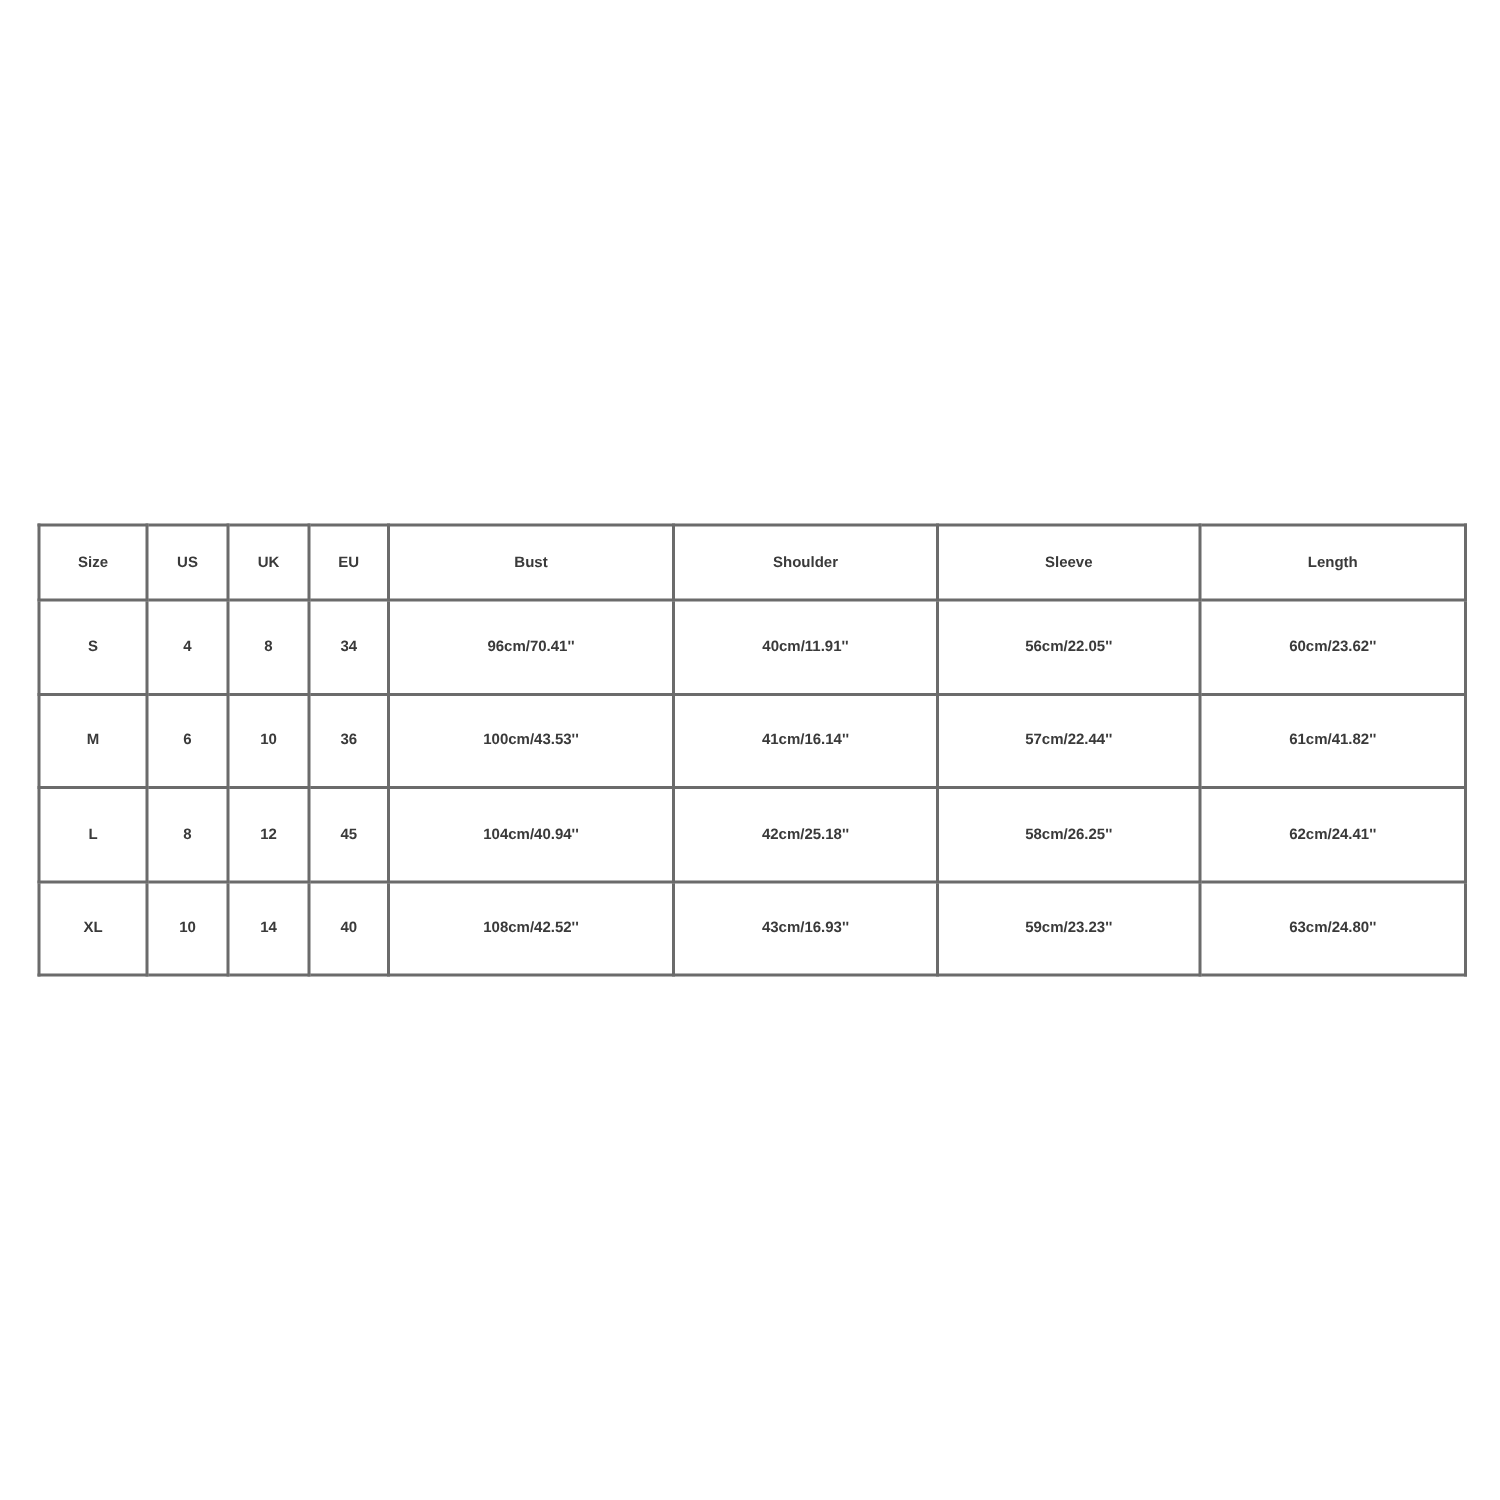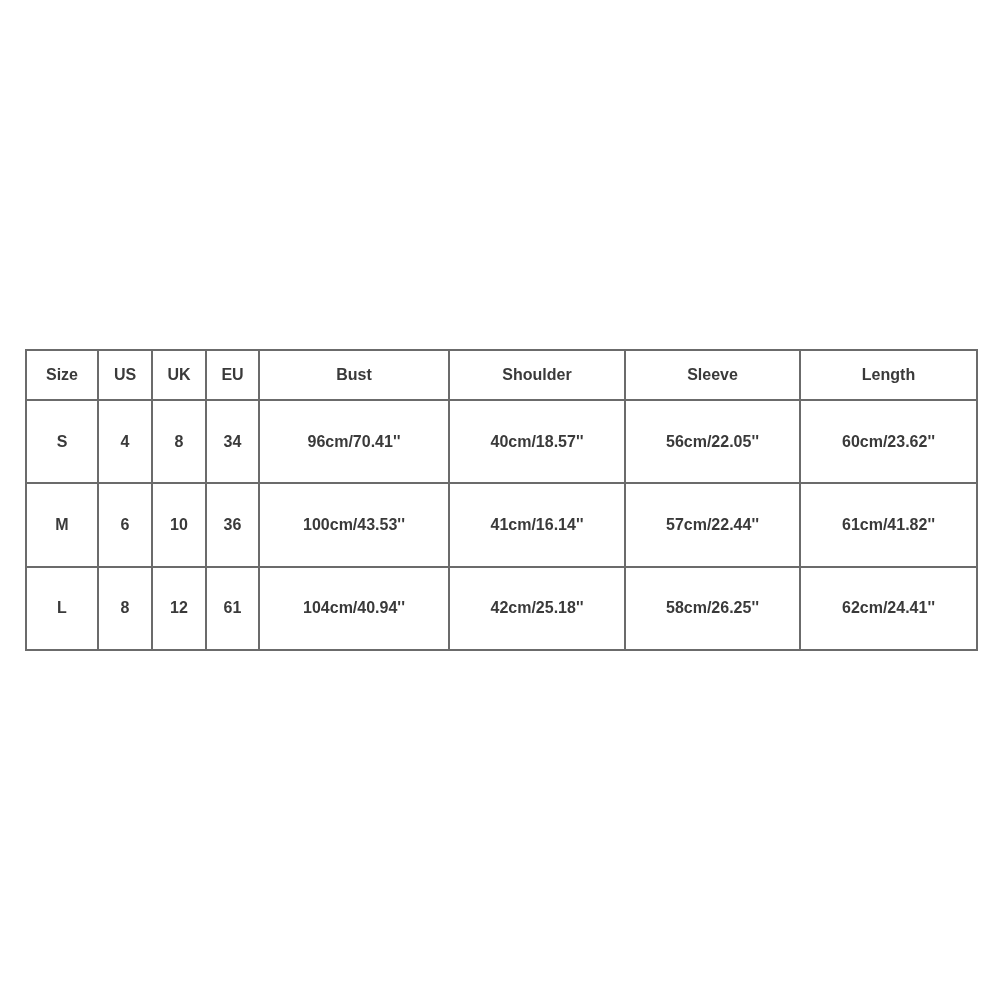--- a/index.html
+++ b/index.html
@@ -19,21 +19,21 @@
     table.size-chart {
       position: absolute;
       left: 25px;
       top: 349px;
       width: 951px;
       height: 302px;
       border-collapse: collapse;
       table-layout: fixed;
       font-family: "Liberation Sans", sans-serif;
       font-weight: bold;
-      font-size: 16px;
+      font-size: 10px;
       color: #3a3a3a;
     }
     table.size-chart th,
     table.size-chart td {
       border: 2px solid #6b6b6b;
       text-align: center;
       vertical-align: middle;
       padding: 0;
       height: 48px;
       font-weight: bold;
@@ -74,39 +74,49 @@
         <th>Length</th>
       </tr>
     </thead>
     <tbody>
       <tr>
         <td>S</td>
         <td>4</td>
         <td>8</td>
         <td>34</td>
         <td>96cm/70.41''</td>
-        <td>40cm/18.57''</td>
+        <td>40cm/11.91''</td>
         <td>56cm/22.05''</td>
         <td>60cm/23.62''</td>
       </tr>
       <tr>
         <td>M</td>
         <td>6</td>
         <td>10</td>
         <td>36</td>
         <td>100cm/43.53''</td>
         <td>41cm/16.14''</td>
         <td>57cm/22.44''</td>
         <td>61cm/41.82''</td>
       </tr>
       <tr>
         <td>L</td>
         <td>8</td>
         <td>12</td>
-        <td>61</td>
+        <td>45</td>
         <td>104cm/40.94''</td>
         <td>42cm/25.18''</td>
         <td>58cm/26.25''</td>
         <td>62cm/24.41''</td>
+      </tr>
+      <tr>
+        <td>XL</td>
+        <td>10</td>
+        <td>14</td>
+        <td>40</td>
+        <td>108cm/42.52''</td>
+        <td>43cm/16.93''</td>
+        <td>59cm/23.23''</td>
+        <td>63cm/24.80''</td>
       </tr>
     </tbody>
   </table>
 </div>
 
 </body></html>

